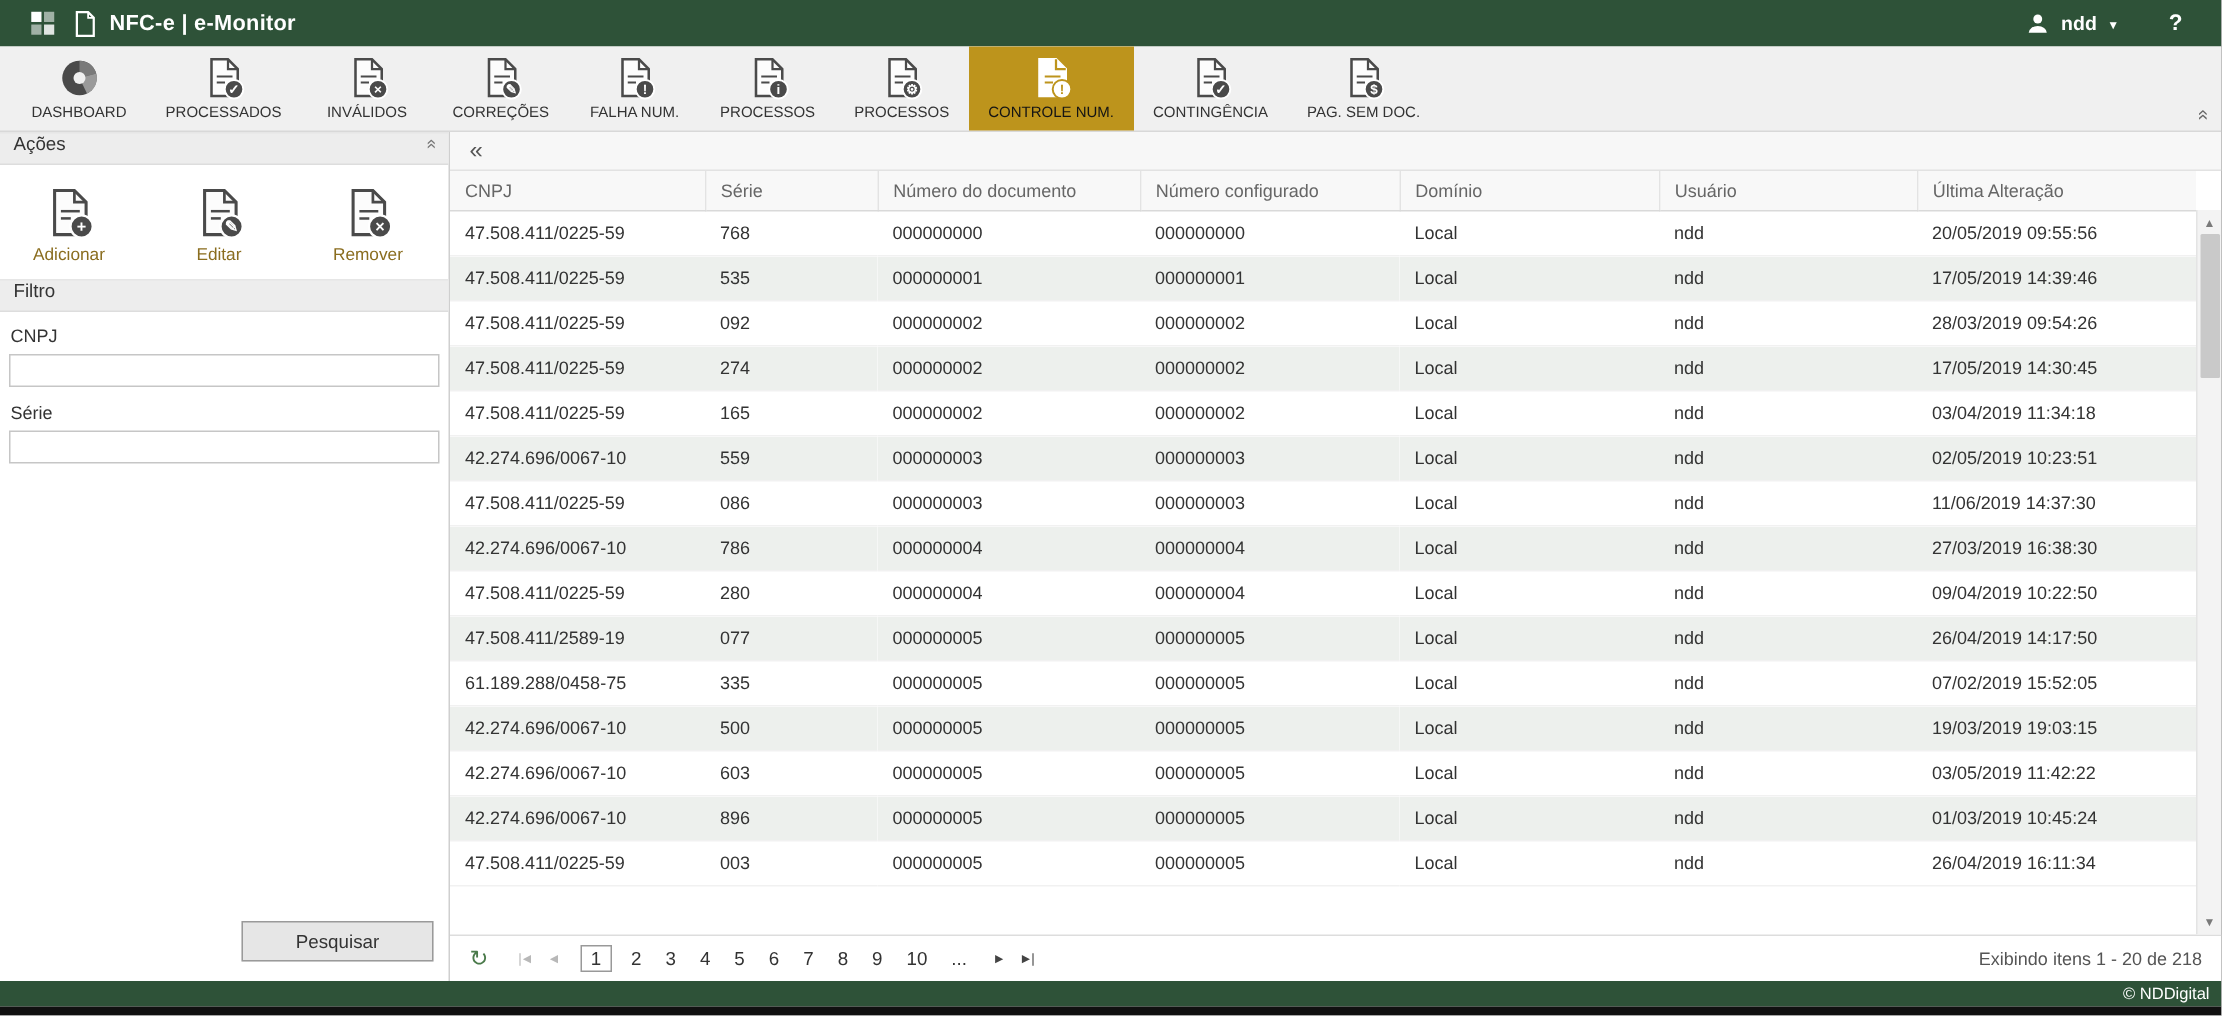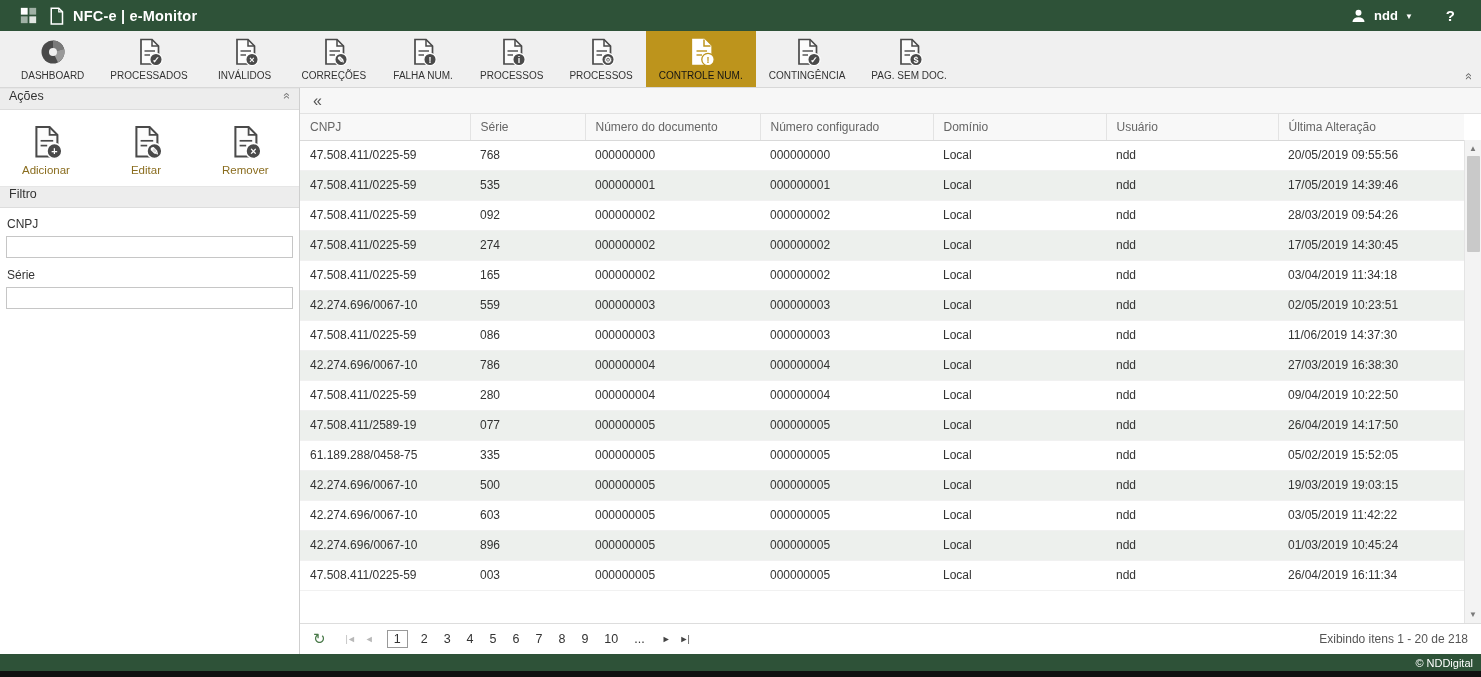--- a/index.html
+++ b/index.html
@@ -323,20 +323,23 @@
             <label class="field-label">CNPJ</label>
             <input class="field-input" style="">
           </div>
 
           <div class="field">
             <label class="field-label">Série</label>
             <input class="field-input" style="">
           </div>
         </div>
       <div class="spacer"></div>
+      <div class="search-row">
+        <button class="search-btn">Pesquisar</button>
+      </div>
     </aside>
 
     <section class="content">
       <div class="breadcrumb">
         <span class="bc-back">«</span>
       </div>
 
       <div class="grid-wrap">
         <table class="grid">
           <colgroup>
@@ -462,21 +465,21 @@
                 <td>26/04/2019 14:17:50</td>
               </tr>
 
               <tr>
                 <td>61.189.288/0458-75</td>
                 <td>335</td>
                 <td>000000005</td>
                 <td>000000005</td>
                 <td>Local</td>
                 <td>ndd</td>
-                <td>05/02/2019 15:52:05</td>
+                <td>07/02/2019 15:52:05</td>
               </tr>
 
               <tr>
                 <td>42.274.696/0067-10</td>
                 <td>500</td>
                 <td>000000005</td>
                 <td>000000005</td>
                 <td>Local</td>
                 <td>ndd</td>
                 <td>19/03/2019 19:03:15</td>

